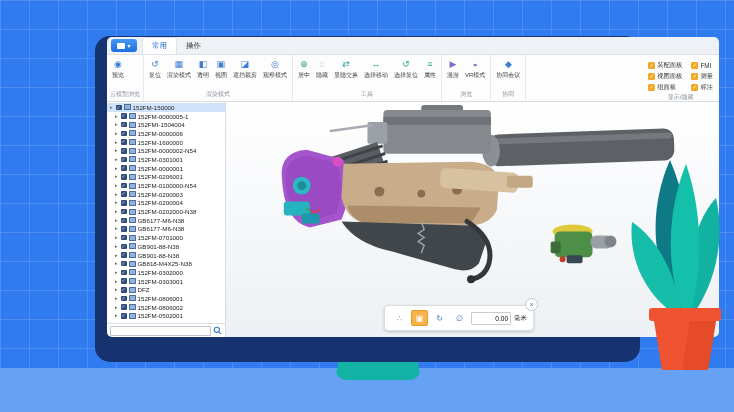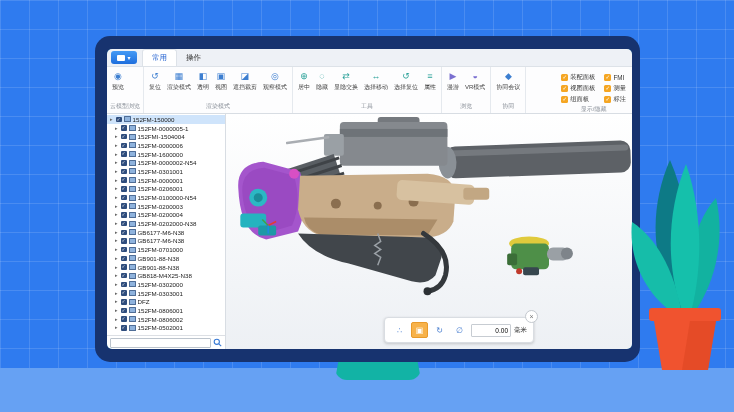--- a/index.html
+++ b/index.html
@@ -7,21 +7,21 @@
   .scene{position:relative;width:734px;height:412px;overflow:hidden;
     background-color:#2f7bef;
     background-image:linear-gradient(rgba(255,255,255,.13) 1px,transparent 1px),
                      linear-gradient(90deg,rgba(255,255,255,.13) 1px,transparent 1px);
     background-size:29px 29px;}
   .desk{position:absolute;left:0;top:368px;width:734px;height:44px;background:#66a1f3;z-index:1;}
   .stand{position:absolute;left:335px;top:356px;width:86px;height:24px;background:#12b3a5;
     border-radius:0 0 12px 12px;clip-path:polygon(5% 0,95% 0,100% 100%,0 100%);z-index:2;}
   .laptop{position:absolute;left:95px;top:36px;width:545px;height:326px;background:#17336f;
     border-radius:15px;z-index:3;}
-  .screen{position:absolute;left:12px;top:13px;width:525px;height:300px;background:#0369a1;
+  .screen{position:absolute;left:12px;top:1px;width:612px;height:300px;background:#0369a1;
     border-radius:5px;overflow:hidden;display:flex;flex-direction:column;}
   .plant{position:absolute;left:620px;top:130px;width:114px;height:244px;z-index:4;}
 
   
   .tabbar{height:17px;background:#eef1f6;border-bottom:1px solid #dde2e8;display:flex;align-items:center;flex:0 0 auto;}
   .applogo{width:26px;height:13px;margin:0 5px 0 4px;border-radius:3px;
     background:linear-gradient(#449af5,#1e6edd);display:flex;align-items:center;justify-content:center;gap:2px;cursor:pointer;}
   .logo-screen{width:8px;height:6px;background:#fff;border-radius:1px;}
   .logo-caret{color:#fff;font-size:6px;line-height:6px;}
   .tabs{display:flex;height:100%;}

